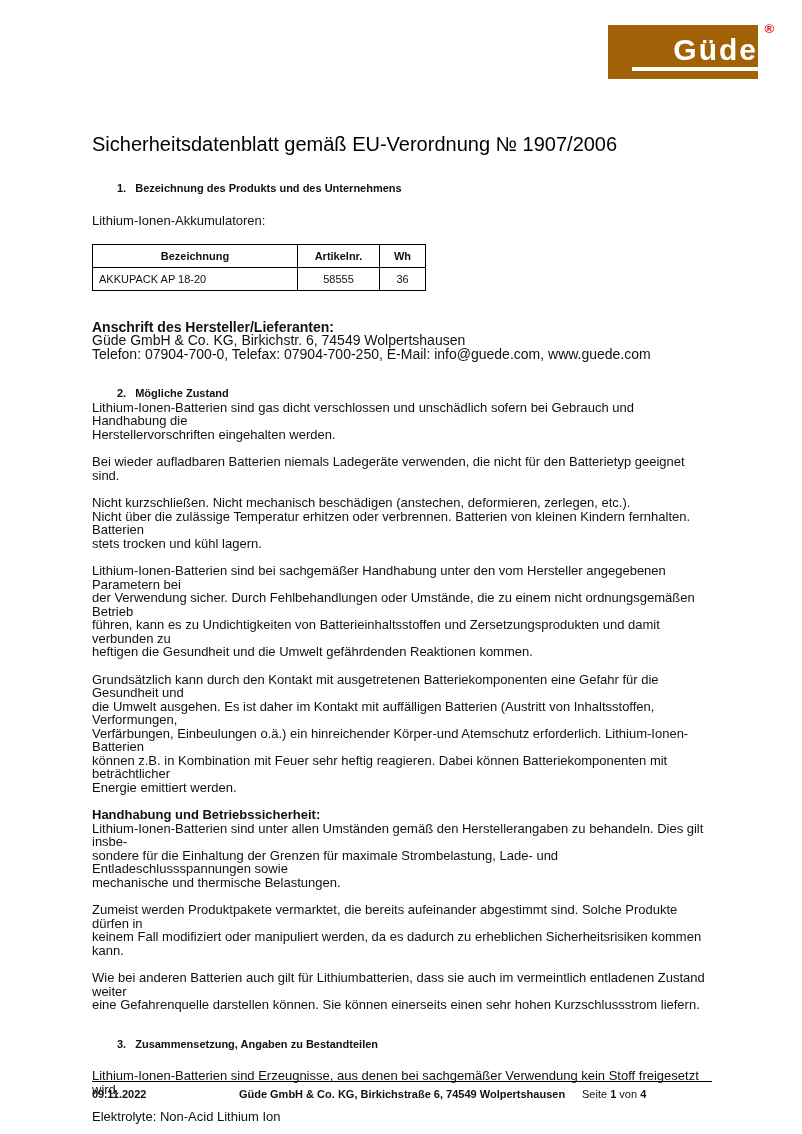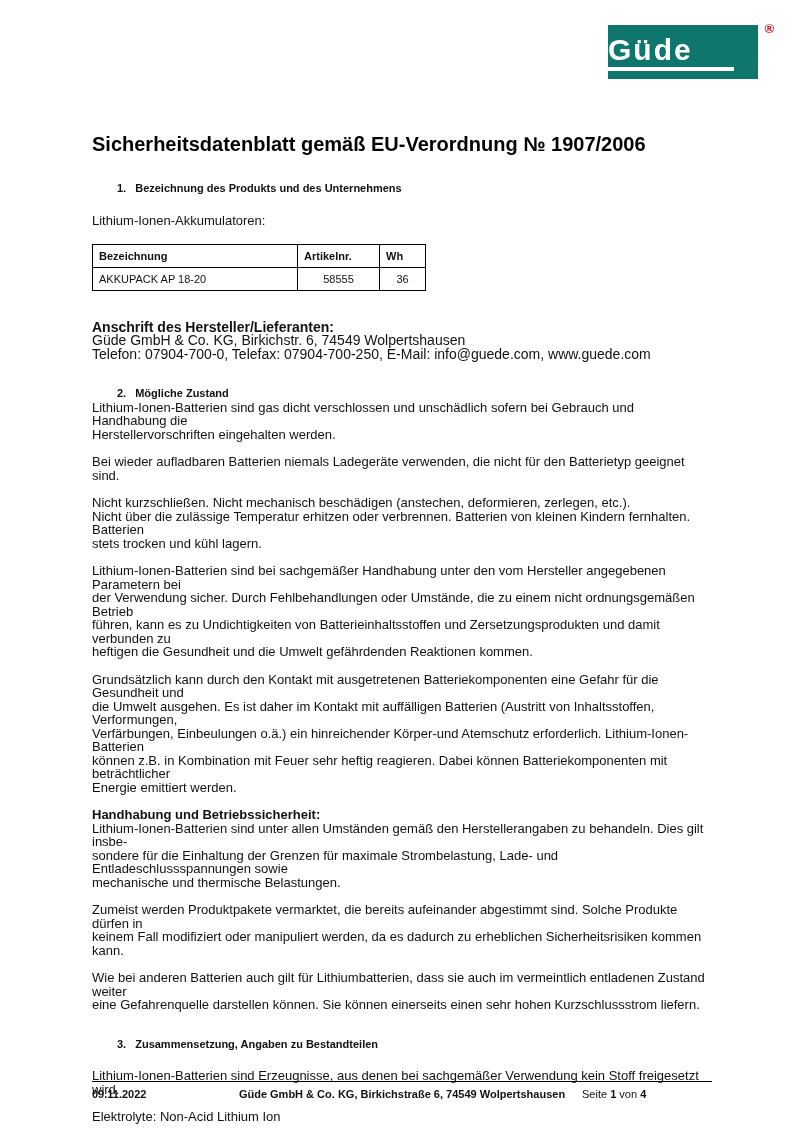--- a/index.html
+++ b/index.html
@@ -17,24 +17,24 @@
 
   
   .logo-wrap {
     position: absolute;
     top: 25px;
     right: 44px;
   }
   .logo-box {
     width: 150px;
     height: 54px;
-    background: #0f766e;
+    background: #a16207;
     display: flex;
     flex-direction: column;
-    align-items: flex-start;
+    align-items: flex-end;
     justify-content: center;
     padding-top: 2px;
   }
   .logo-text {
     color: #ffffff;
     font-weight: bold;
     font-size: 30px;
     line-height: 30px;
     letter-spacing: 2px;
   }
@@ -51,21 +51,21 @@
     color: #e30613;
     font-size: 13px;
     font-weight: bold;
   }
 
   
   .content { padding: 133px 90px 0 92px; }
 
   .title {
     font-size: 20px;
-    font-weight: bold;
+    font-weight: normal;
     color: #000000;
   }
 
   .section-heading {
     display: flex;
     margin-top: 26px;
     margin-left: 25px;
     font-size: 11px;
     font-weight: bold;
     line-height: 13.4px;
@@ -88,21 +88,21 @@
     margin-top: 16px;
     font-size: 11px;
   }
   .spec-table th, .spec-table td {
     border: 1px solid #000000;
     padding: 3px 6px;
     height: 23px;
     text-align: left;
     vertical-align: middle;
   }
-  .spec-table th { font-weight: bold; }
+  .spec-table th { font-weight: bold; text-align: center; }
   .spec-table .c-name { width: 205px; }
   .spec-table .c-art  { width: 82px; }
   .spec-table .c-wh   { width: 46px; }
   .spec-table td.num  { text-align: center; }
 
   .address-block { margin-top: 30px; }
   .address-block div { font-size: 14px; line-height: 13.5px; }
 
   
   .footer {

